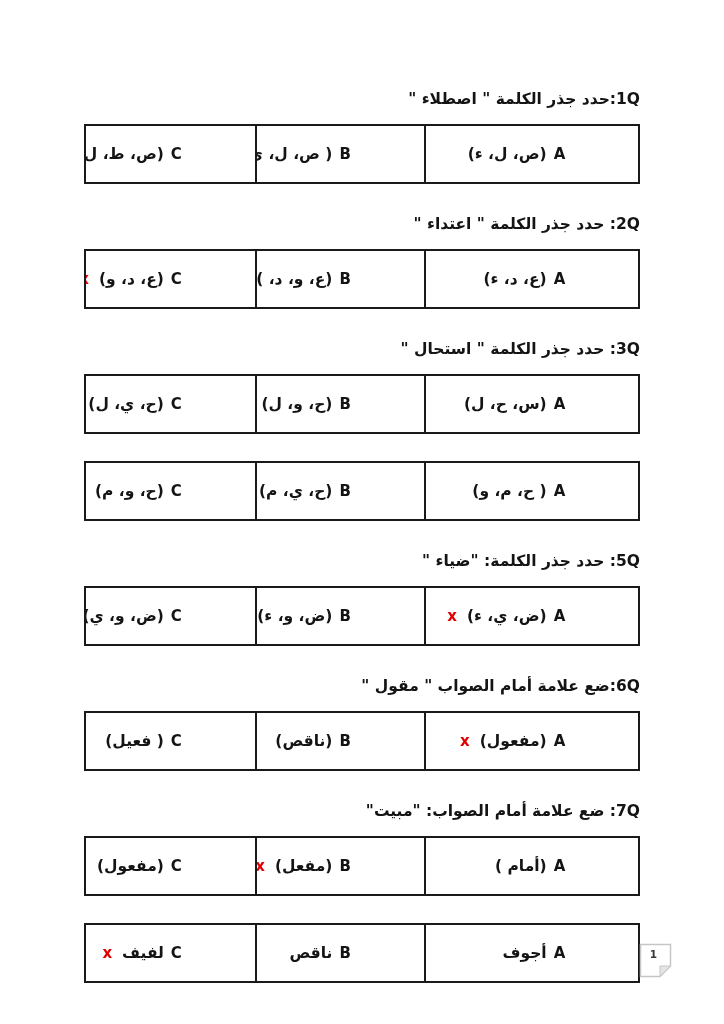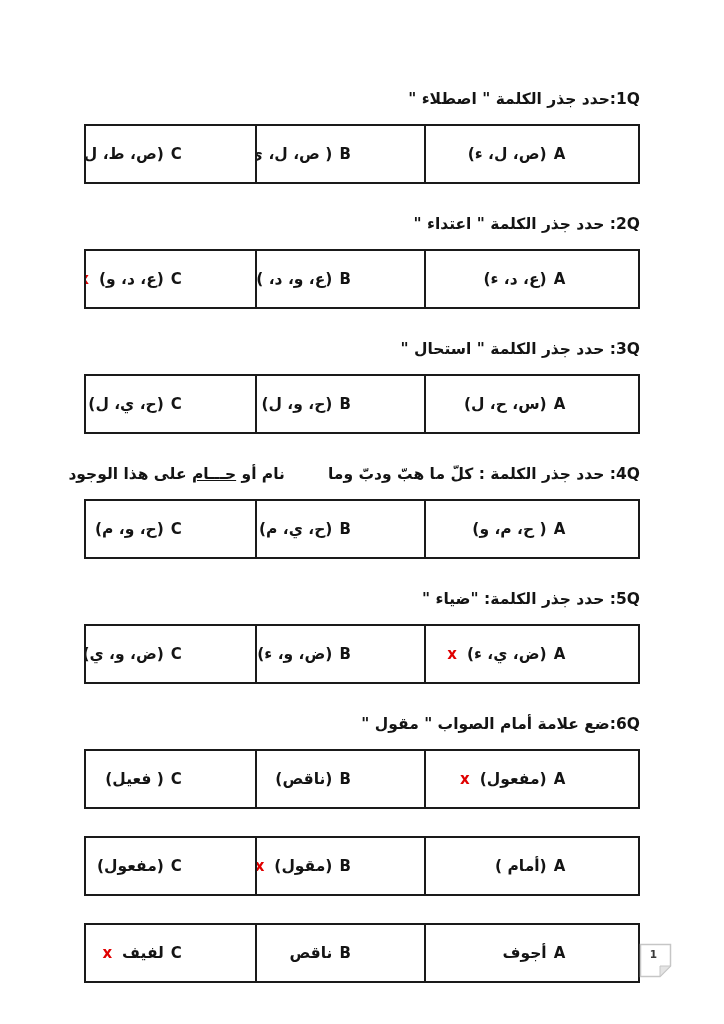--- a/index.html
+++ b/index.html
@@ -148,21 +148,20 @@
           </td>
           <td class="opt-cell">
             <span class="opt-letter">C</span><span class="opt-text">(ح، ي، ل)</span>
           </td>
         </tr>
       </tbody>
         </table>
     </section>
 
     <section class="question">
-      <div class="q-header" dir="rtl"><span>4Q: حدد جذر الكلمة : كلّ ما هبّ ودبّ وما        نام أو </span><span class="u">حـــام</span><span> على هذا الوجود</span></div>
       <table class="opt-table" dir="rtl">
         <colgroup>
           <col class="col-a">
             <col class="col-b">
             <col class="col-c">
         </colgroup>
         <tbody>
             <tr>
           <td class="opt-cell">
             <span class="opt-letter">A</span><span class="opt-text">( ح، م، و)</span>
@@ -220,33 +219,34 @@
           </td>
           <td class="opt-cell">
             <span class="opt-letter">C</span><span class="opt-text">( فعيل)</span>
           </td>
         </tr>
       </tbody>
         </table>
     </section>
 
     <section class="question">
+      <div class="q-header" dir="rtl">7Q: ضع علامة أمام الصواب: "مبيت"</div>
       <table class="opt-table" dir="rtl">
         <colgroup>
           <col class="col-a">
             <col class="col-b">
             <col class="col-c">
         </colgroup>
         <tbody>
             <tr>
           <td class="opt-cell">
             <span class="opt-letter">A</span><span class="opt-text">(أمام )</span>
           </td>
           <td class="opt-cell">
-            <span class="opt-letter">B</span><span class="opt-text">(مقول)</span><span class="x-mark">x</span>
+            <span class="opt-letter">B</span><span class="opt-text">(مفعل)</span><span class="x-mark">x</span>
           </td>
           <td class="opt-cell">
             <span class="opt-letter">C</span><span class="opt-text">(مفعول)</span>
           </td>
         </tr>
       </tbody>
         </table>
     </section>
 
     <section class="question">

